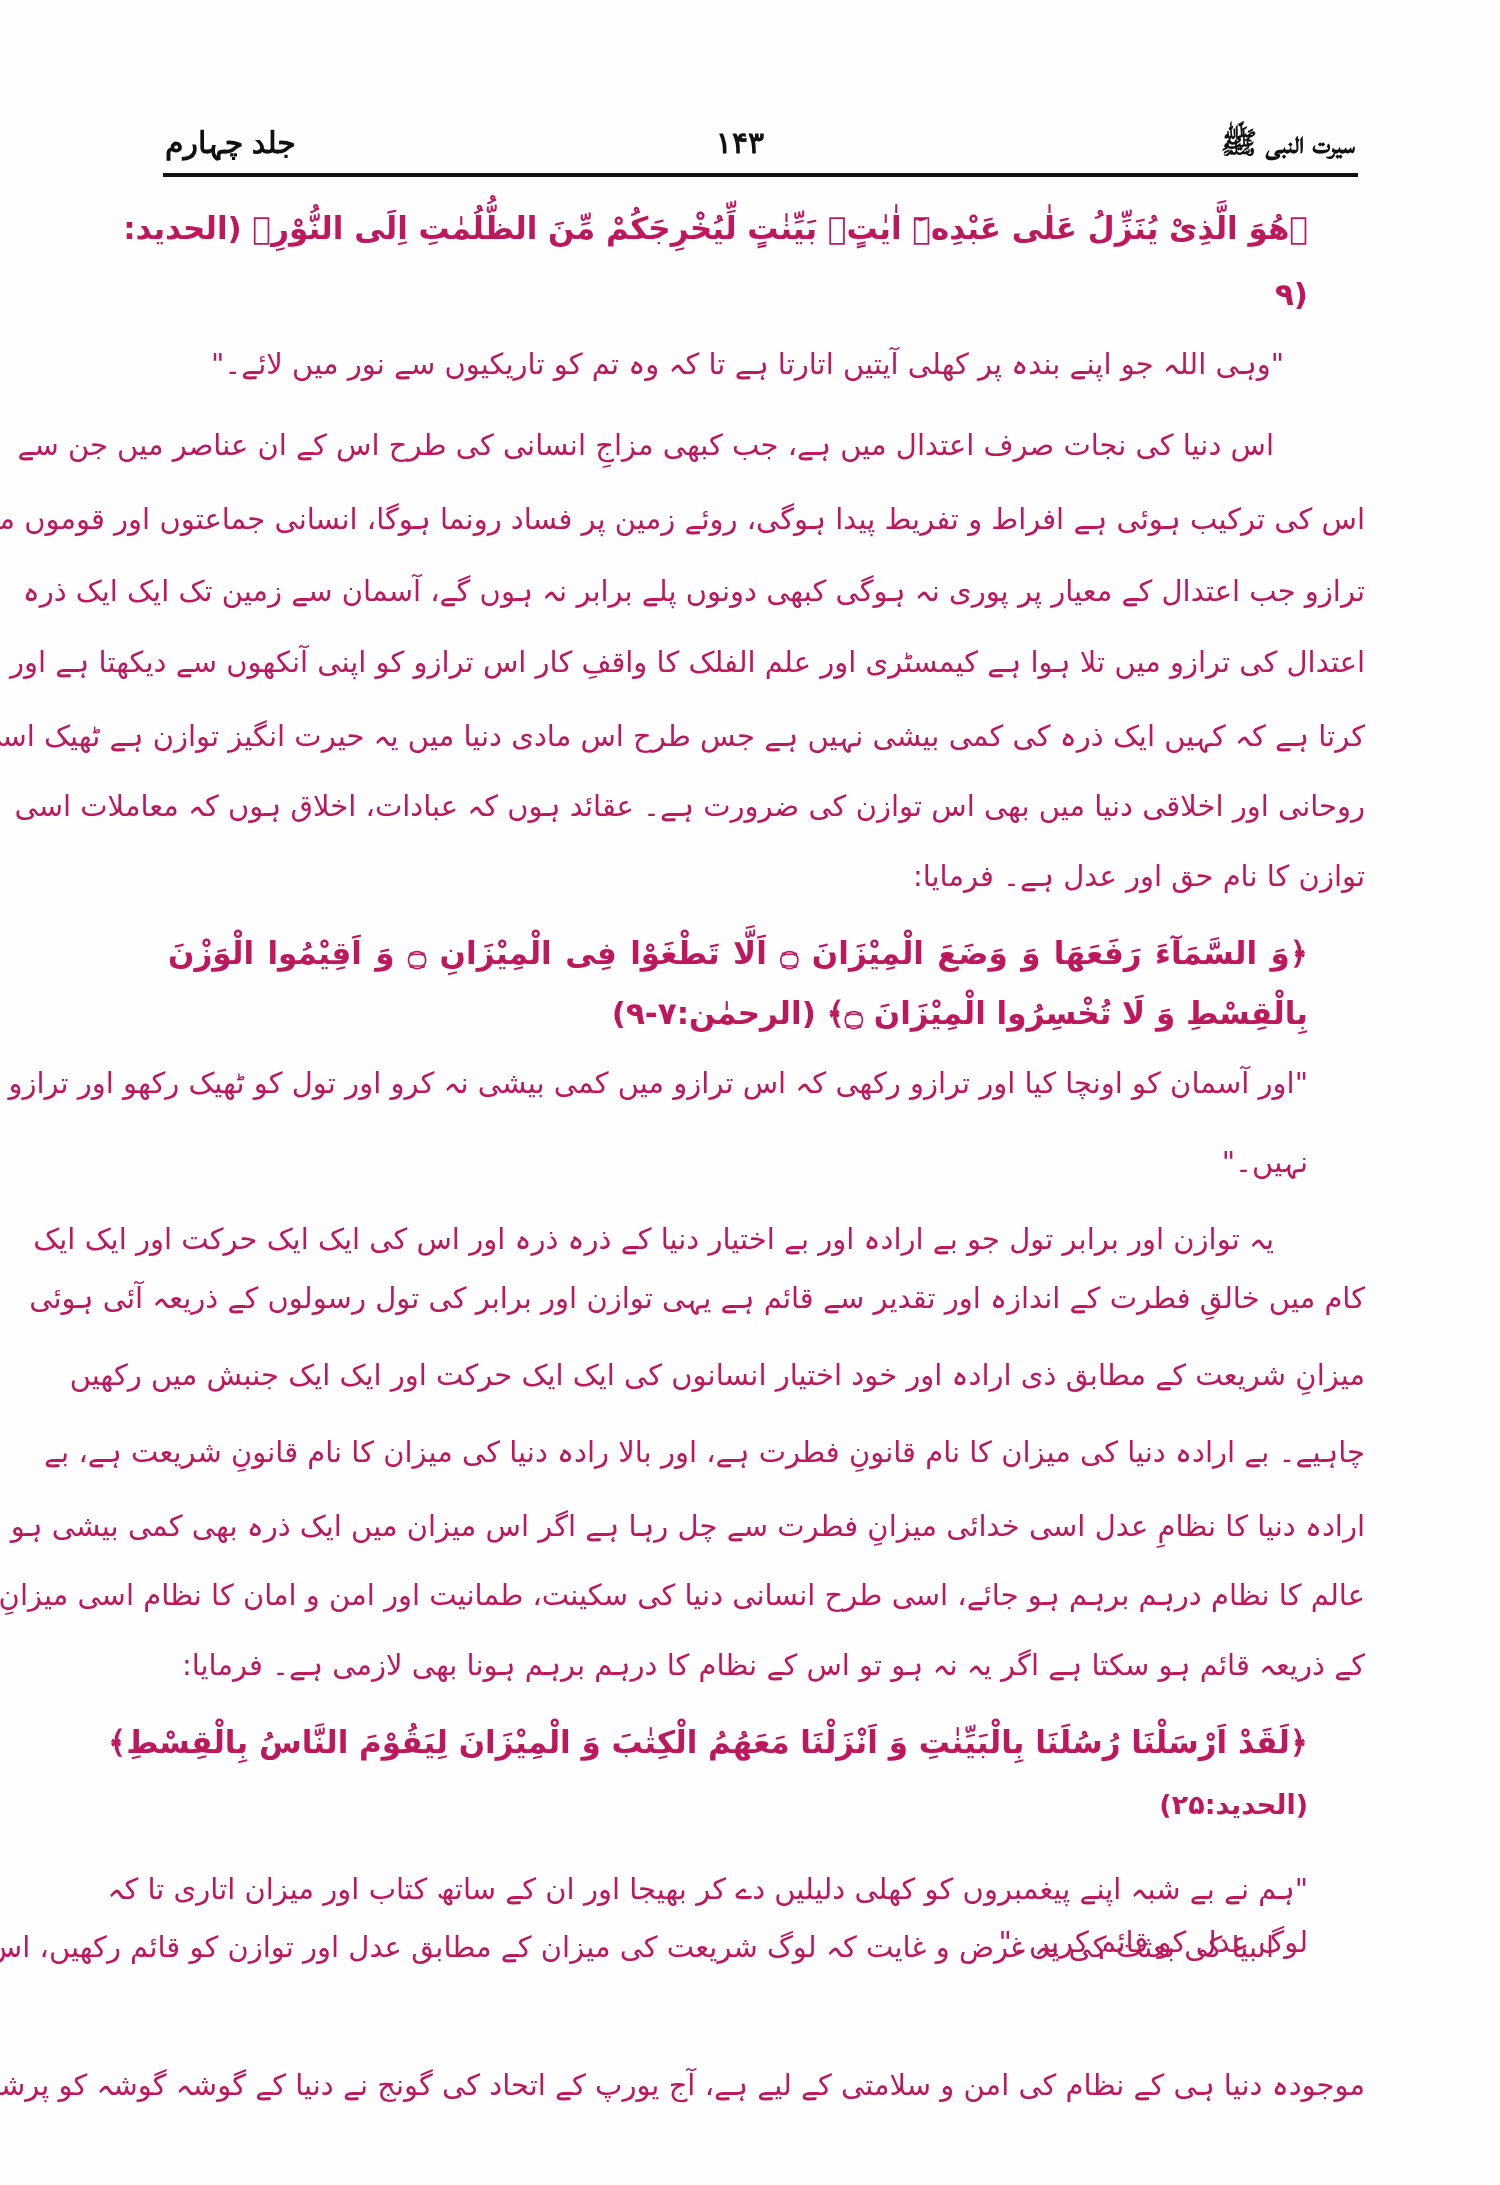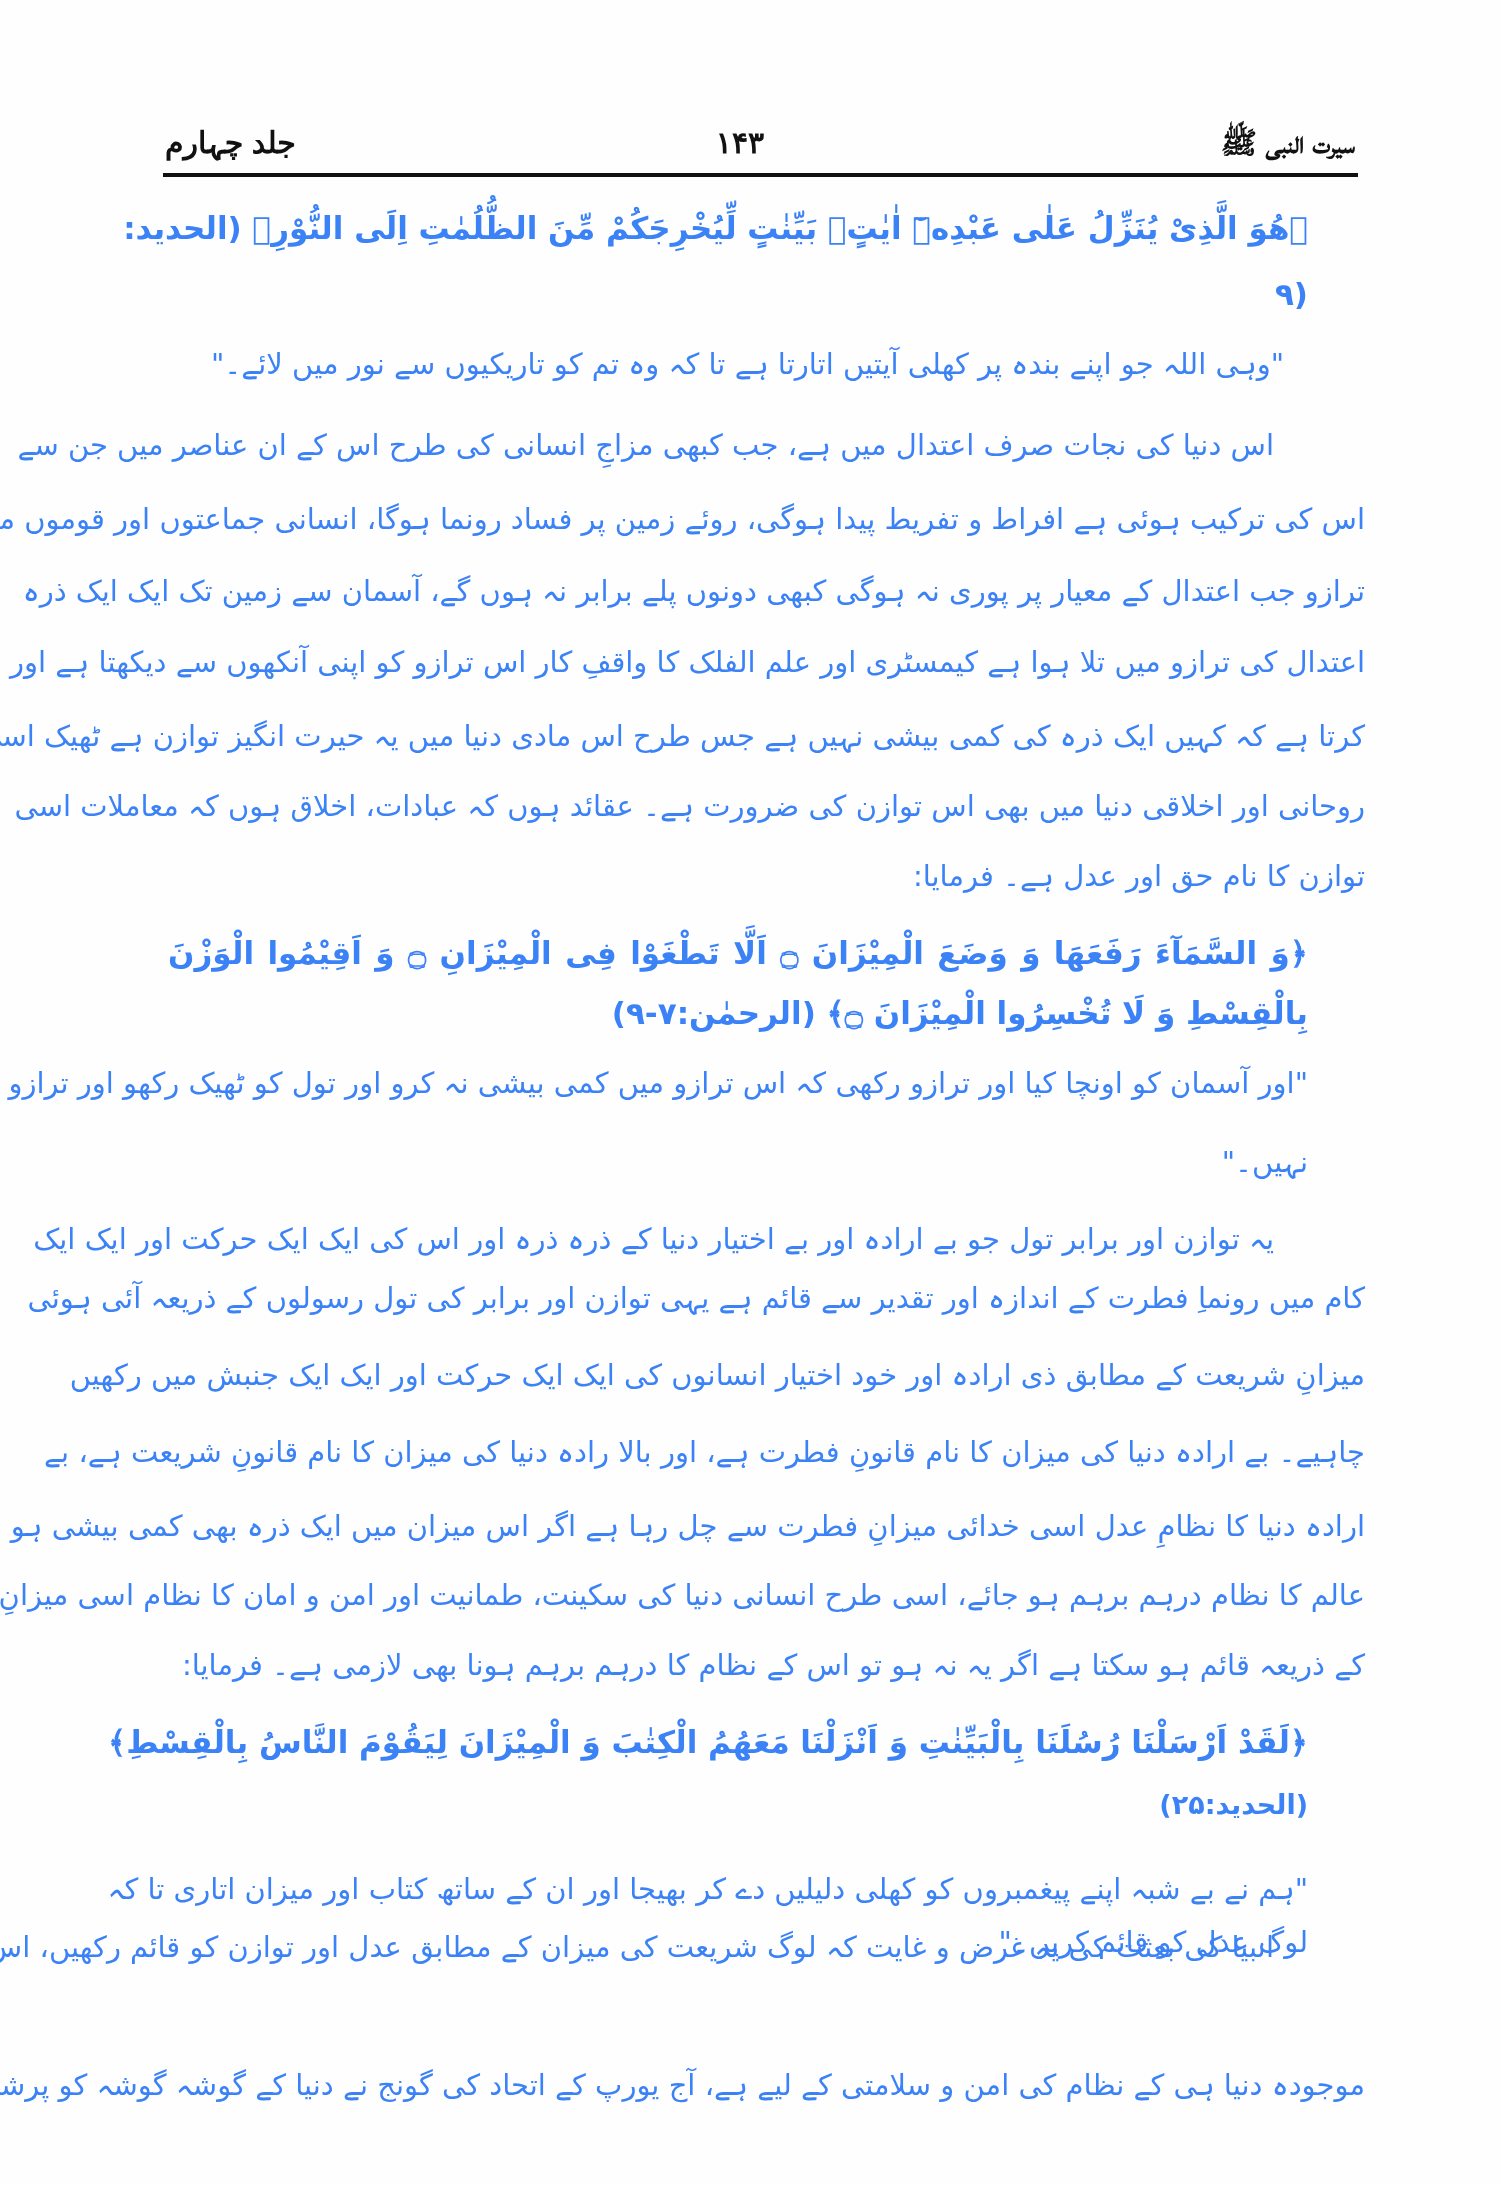--- a/index.html
+++ b/index.html
@@ -3,21 +3,21 @@
 <meta charset="utf-8">
 <style>
   html, body { margin: 0; padding: 0; background: #ffffff; }
   body { width: 1500px; height: 2185px; position: relative; overflow: hidden; color: #111111; }
   .page { position: absolute; left: 0; top: 0; width: 1500px; height: 2185px; background: #fefefe; }
   .hdr { position: absolute; top: 118px; height: 50px; font-family: Liberation Sans, sans-serif; font-weight: bold; font-size: 30px; line-height: 50px; direction: rtl; white-space: nowrap; }
   .hdr-title { right: 145px; }
   .hdr-vol { left: 165px; }
   .hdr-page { left: 700px; width: 80px; text-align: center; }
   .rule { position: absolute; left: 163px; width: 1195px; top: 173px; height: 4px; background: #111; }
-  .line { position: absolute; direction: rtl; white-space: nowrap; font-family: "DejaVu Sans", sans-serif; color: #3b82f6; unicode-bidi: plaintext; }
+  .line { position: absolute; direction: rtl; white-space: nowrap; font-family: "DejaVu Sans", sans-serif; color: #be185d; unicode-bidi: plaintext; }
   .urdu { font-size: 29px; height: 54px; line-height: 54px; }
   .just { text-align: justify; text-align-last: justify; }
   .ayah { font-family: "DejaVu Sans", sans-serif; font-weight: bold; font-size: 31px; height: 58px; line-height: 58px; }
   .ref { font-weight: bold; font-size: 27px; text-align: right; }
 </style>
 </head>
 <body>
 
 <div class="page">
 
@@ -39,21 +39,21 @@
   <div class="line urdu just" style="right:135px; width:1197px; top:779px;">روحانی اور اخلاقی دنیا میں بھی اس توازن کی ضرورت ہے۔ عقائد ہوں کہ عبادات، اخلاق ہوں کہ معاملات اسی</div>
   <div class="line urdu" style="right:135px; top:849px;">توازن کا نام حق اور عدل ہے۔ فرمایا:</div>
 
   <div class="line ayah just" style="right:192px; width:1140px; top:924px;">﴿وَ السَّمَآءَ رَفَعَهَا وَ وَضَعَ الْمِیْزَانَ ۝ اَلَّا تَطْغَوْا فِی الْمِیْزَانِ ۝ وَ اَقِیْمُوا الْوَزْنَ</div>
   <div class="line ayah" style="right:192px; top:984px;">بِالْقِسْطِ وَ لَا تُخْسِرُوا الْمِیْزَانَ ۝﴾ (الرحمٰن:۷-۹)</div>
 
   <div class="line urdu just" style="right:192px; width:1140px; top:1056px;">"اور آسمان کو اونچا کیا اور ترازو رکھی کہ اس ترازو میں کمی بیشی نہ کرو اور تول کو ٹھیک رکھو اور ترازو کو گھٹاؤ</div>
   <div class="line urdu" style="right:192px; top:1135px;">نہیں۔"</div>
 
   <div class="line urdu just" style="right:226px; width:1106px; top:1212px;">یہ توازن اور برابر تول جو بے ارادہ اور بے اختیار دنیا کے ذرہ ذرہ اور اس کی ایک ایک حرکت اور ایک ایک</div>
-  <div class="line urdu just" style="right:135px; width:1197px; top:1271px;">کام میں رونماِ فطرت کے اندازہ اور تقدیر سے قائم ہے یہی توازن اور برابر کی تول رسولوں کے ذریعہ آئی ہوئی</div>
+  <div class="line urdu just" style="right:135px; width:1197px; top:1271px;">کام میں خالقِ فطرت کے اندازہ اور تقدیر سے قائم ہے یہی توازن اور برابر کی تول رسولوں کے ذریعہ آئی ہوئی</div>
   <div class="line urdu just" style="right:135px; width:1197px; top:1348px;">میزانِ شریعت کے مطابق ذی ارادہ اور خود اختیار انسانوں کی ایک ایک حرکت اور ایک ایک جنبش میں رکھیں</div>
   <div class="line urdu just" style="right:135px; width:1197px; top:1425px;">چاہیے۔ بے ارادہ دنیا کی میزان کا نام قانونِ فطرت ہے، اور بالا رادہ دنیا کی میزان کا نام قانونِ شریعت ہے، بے</div>
   <div class="line urdu just" style="right:135px; width:1197px; top:1499px;">ارادہ دنیا کا نظامِ عدل اسی خدائی میزانِ فطرت سے چل رہا ہے اگر اس میزان میں ایک ذرہ بھی کمی بیشی ہو جائے تو</div>
   <div class="line urdu just" style="right:135px; width:1197px; top:1568px;">عالم کا نظام درہم برہم ہو جائے، اسی طرح انسانی دنیا کی سکینت، طمانیت اور امن و امان کا نظام اسی میزانِ شریعت</div>
   <div class="line urdu" style="right:135px; top:1638px;">کے ذریعہ قائم ہو سکتا ہے اگر یہ نہ ہو تو اس کے نظام کا درہم برہم ہونا بھی لازمی ہے۔ فرمایا:</div>
 
   <div class="line ayah" style="right:192px; top:1713px;">﴿لَقَدْ اَرْسَلْنَا رُسُلَنَا بِالْبَیِّنٰتِ وَ اَنْزَلْنَا مَعَهُمُ الْكِتٰبَ وَ الْمِیْزَانَ لِیَقُوْمَ النَّاسُ بِالْقِسْطِ﴾</div>
   <div class="line ayah ref" style="right:192px; top:1776px;">(الحدید:۲۵)</div>
 
   <div class="line urdu just" style="right:192px; width:1080px; top:1862px;">"ہم نے بے شبہ اپنے پیغمبروں کو کھلی دلیلیں دے کر بھیجا اور ان کے ساتھ کتاب اور میزان اتاری تا کہ</div>

